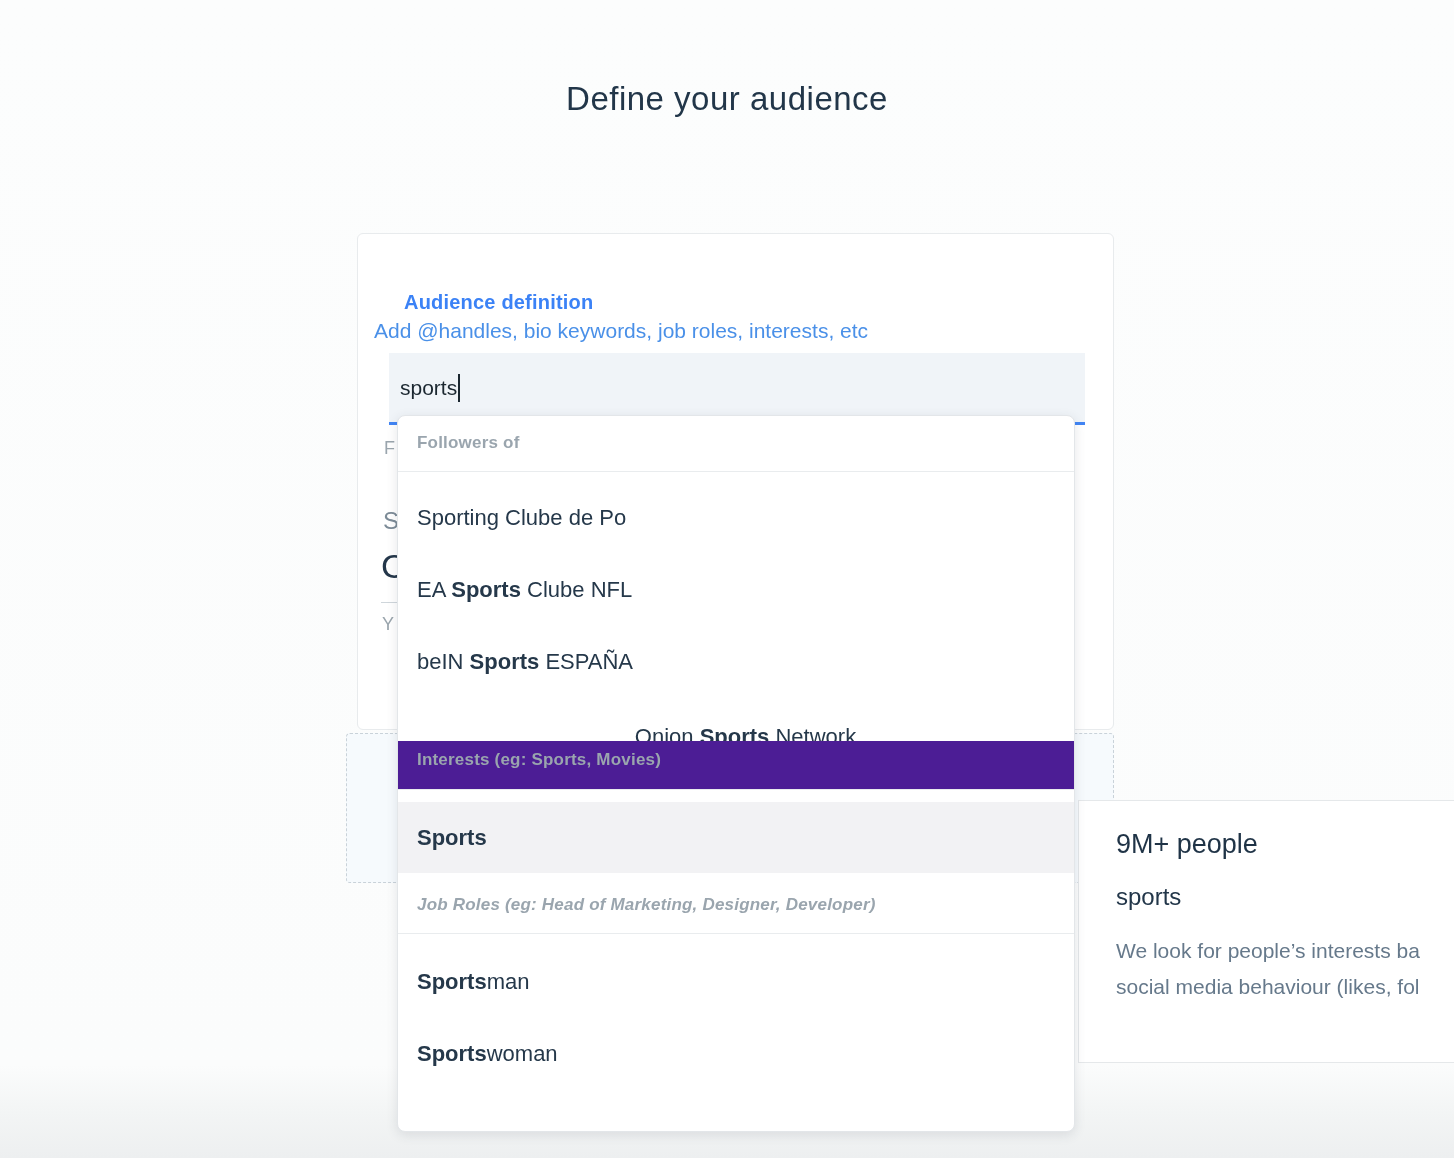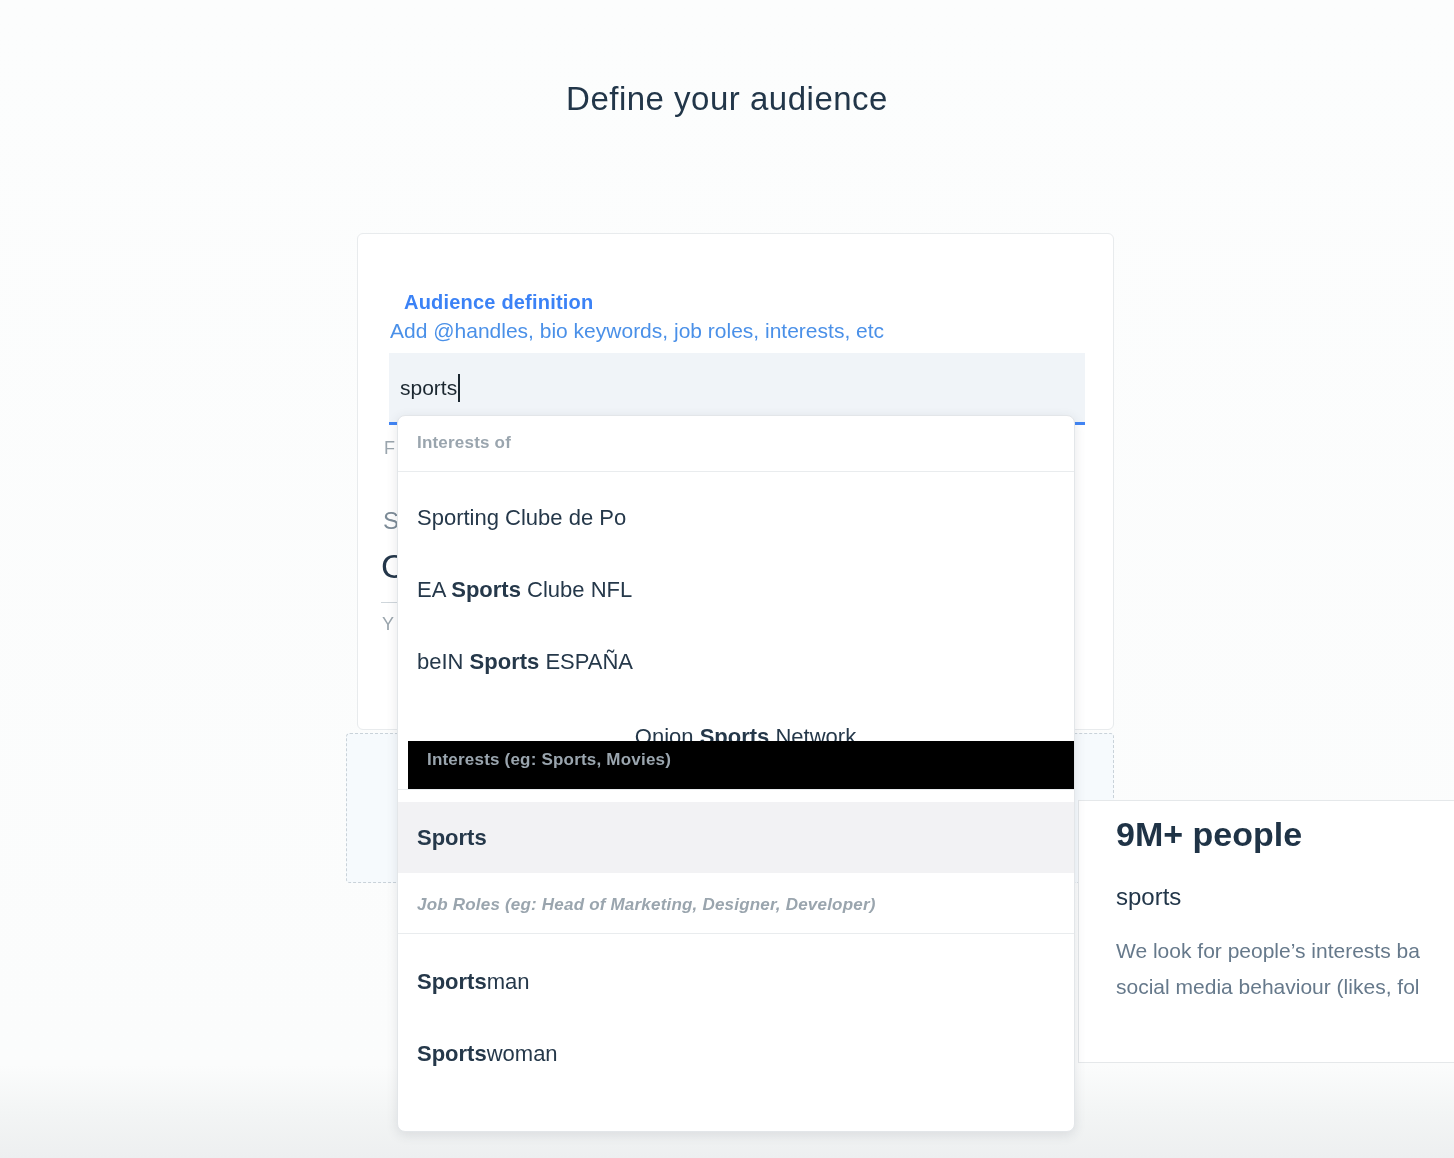--- a/index.html
+++ b/index.html
@@ -23,21 +23,21 @@
     position:absolute; left:357px; top:233px; width:757px; height:497px;
     background:#ffffff;
     border:1px solid #e8ebed; border-radius:6px;
     z-index:1;
   }
   .card-label{
     position:absolute; left:46px; top:48px;
     font-size:20px; font-weight:700; color:#3b82f6; letter-spacing:.2px;margin-top:9px;
   }
   .card-link{
-    position:absolute; left:32px; top:85px;
+    position:absolute; left:16px; top:85px;
     font-size:21px; color:#4a90e8;
   }
   .audience-input{
     position:absolute; left:31px; top:119px; width:696px; height:72px;
     background:#f0f4f8;
     border:none; border-bottom:3px solid #4285f4;
     display:flex; align-items:center; padding-left:11px;
     font-size:21px; color:#1b2730;
   }
   .caret{ display:inline-block; width:2px; height:28px; background:#1b2730; margin-left:1px; }
@@ -55,22 +55,22 @@
     z-index:2;
   }
   
   .popover{
     position:absolute; left:1078px; top:800px; width:400px; height:263px;
     background:#ffffff;
     border:1px solid #e5e8ea;
     z-index:3;
   }
   .popover-headline{
-    position:absolute; left:37px; top:14px;
-    font-size:34px; font-weight:700; color:#1f3346;
+    position:absolute; left:37px; top:28px;
+    font-size:27px; font-weight:400; color:#1f3346;
   }
   .popover-query{
     position:absolute; left:37px; top:82px;
     font-size:24px; color:#223649;
   }
   .popover-desc-line{
     position:absolute; left:37px;
     font-size:21px; color:#66798b; white-space:nowrap;
   }
   .popover-line1{ top:138px; }
@@ -89,22 +89,22 @@
     font-size:17px; font-weight:700; color:#9aa5ae; letter-spacing:.2px;
     white-space:nowrap;
   }
   .dd-divider{ position:absolute; left:0; width:100%; height:1px; background:#e9ecee; }
   .dd-item{
     position:absolute; left:0; width:100%; padding-left:19px;
     font-size:22px; color:#25384a; white-space:nowrap;
   }
   .dd-item b{ font-weight:700; }
   .dd-header-block{
-    position:absolute; left:10px; width:100%; height:48px; top:325px;
-    background:#000000;
+    position:absolute; left:0; width:100%; height:48px; top:325px;
+    background:#4c1d95;
     padding-left:20px;
   }
   .dd-header-block .dd-header{ position:absolute; top:9px; }
   .dd-highlight-row{
     position:absolute; left:0; top:386px; width:100%; height:71px;
     background:#f2f2f4;
     display:flex; align-items:center; padding-left:19px;
     font-size:22px; color:#25384a;
   }
   .dd-highlight-row b{ font-weight:700; }
@@ -132,21 +132,21 @@
 <div class="dashed-box"></div>
 
 <div class="popover">
   <div class="popover-headline">9M+ people</div>
   <div class="popover-query">sports</div>
   <div class="popover-desc-line popover-line1">We look for people’s interests ba</div>
   <div class="popover-desc-line popover-line2">social media behaviour (likes, fol</div>
 </div>
 
 <div class="dropdown">
-  <div class="dd-header" style="top:17px;">Interests of</div>
+  <div class="dd-header" style="top:17px;">Followers of</div>
   <div class="dd-divider" style="top:55px;"></div>
 
   <div class="dd-item" style="top:89px;"><span>Sporting Clube de Po</span><b></b><span></span></div>
   <div class="dd-item" style="top:161px;"><span>EA </span><b>Sports</b><span> Clube NFL</span></div>
   <div class="dd-item" style="top:233px;"><span>beIN </span><b>Sports</b><span> ESPAÑA</span></div>
   <div class="dd-item" style="top:308px;text-align:center;"><span>Onion </span><b>Sports</b><span> Network</span></div>
 
   <div class="dd-header-block">
     <div class="dd-header">Interests (eg: Sports, Movies)</div>
   </div>

